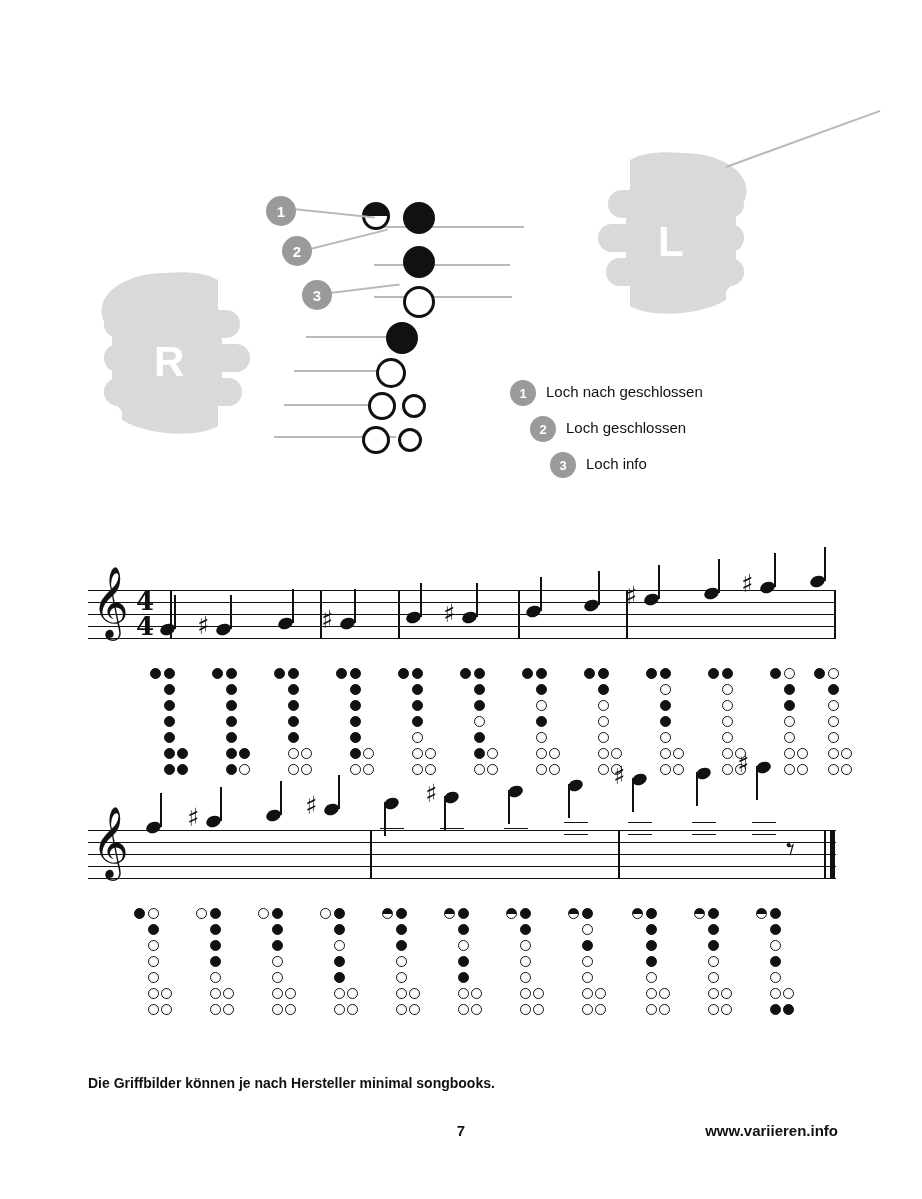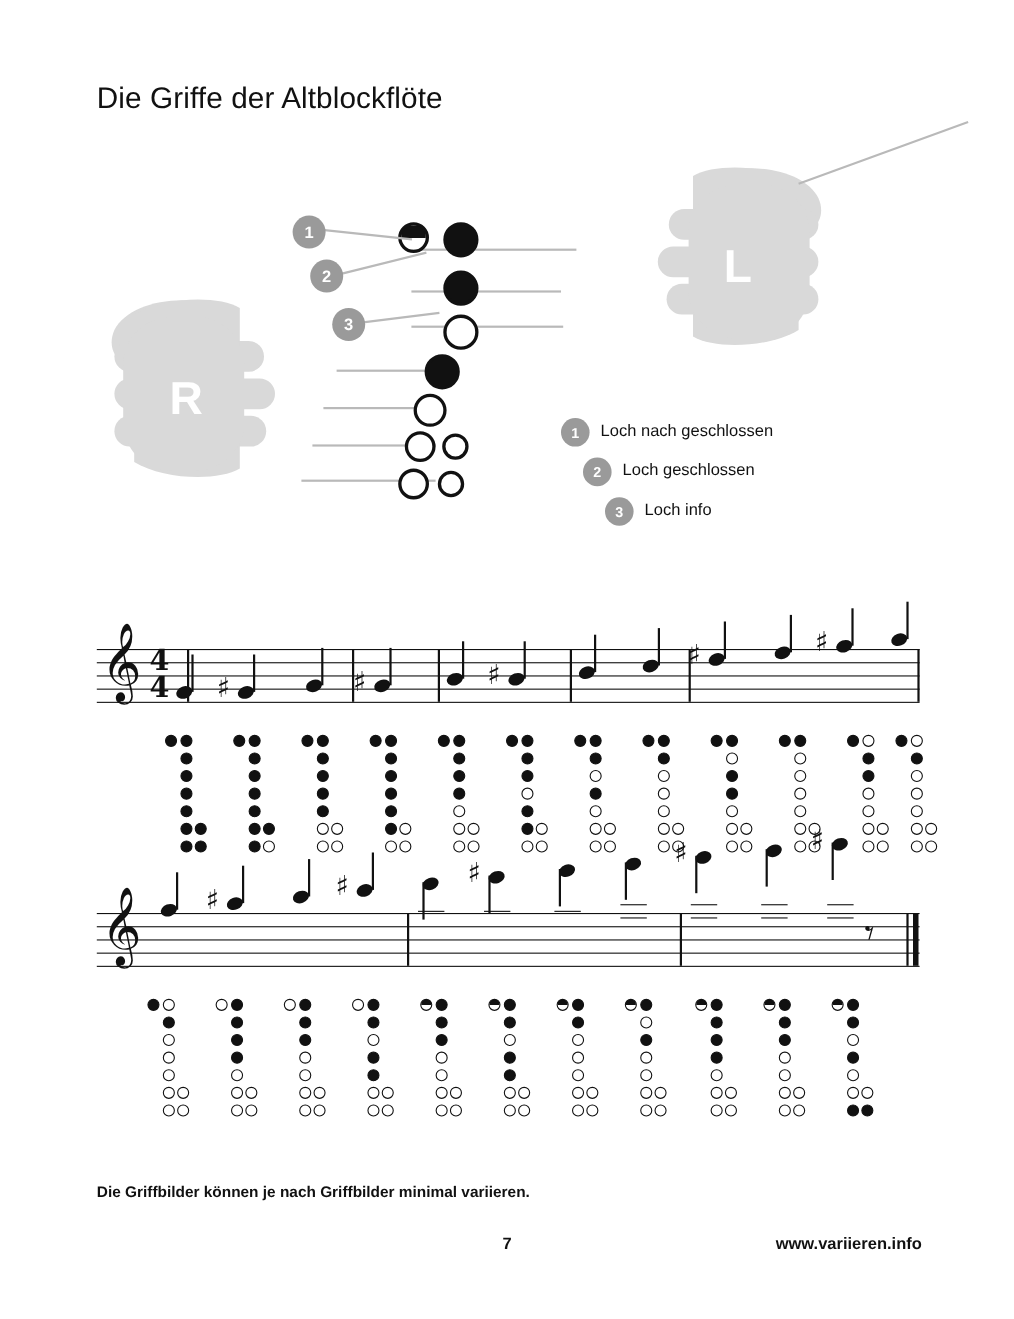--- a/index.html
+++ b/index.html
@@ -245,21 +245,20 @@
     font-size: 15px;
     font-weight: 700;
     color: #111;
   }
 </style>
 </head>
 <body>
 
 <div class="page">
 
-  <div class="title">Die Griffe der Altblockflöte</div>
 
   <div class="hand-area">
 
     <div class="hand" style="left:412px; top:10px;">
       <svg width="250" height="190" viewBox="0 0 250 190">
         <g fill="#d9d9d9">
           <path d="M150 8 C186 -4 232 6 244 30 C252 48 240 64 220 66 L150 66 Z"></path>
           <rect x="108" y="40" width="136" height="28" rx="14"></rect>
           <rect x="98" y="74" width="146" height="28" rx="14"></rect>
           <rect x="106" y="108" width="138" height="28" rx="14"></rect>
@@ -782,17 +781,17 @@
         <div class="hole filled" style="left:14px; top:48px;"></div>
         <div class="hole" style="left:14px; top:64px;"></div>
         <div class="hole" style="left:14px; top:80px;"></div>
         <div class="hole" style="left:27px; top:80px;"></div>
         <div class="hole filled" style="left:14px; top:96px;"></div>
         <div class="hole filled" style="left:27px; top:96px;"></div>
       </div>
     </div>
   </div>
 
-  <div class="note-text">Die Griffbilder können je nach Griffbilder minimal variieren.</div>
+  <div class="note-text">Die Griffbilder können je nach Hersteller minimal songbooks.</div>
   <div class="page-number">7</div>
   <div class="site">www.variieren.info</div>
 
 </div>
 
 </body></html>

